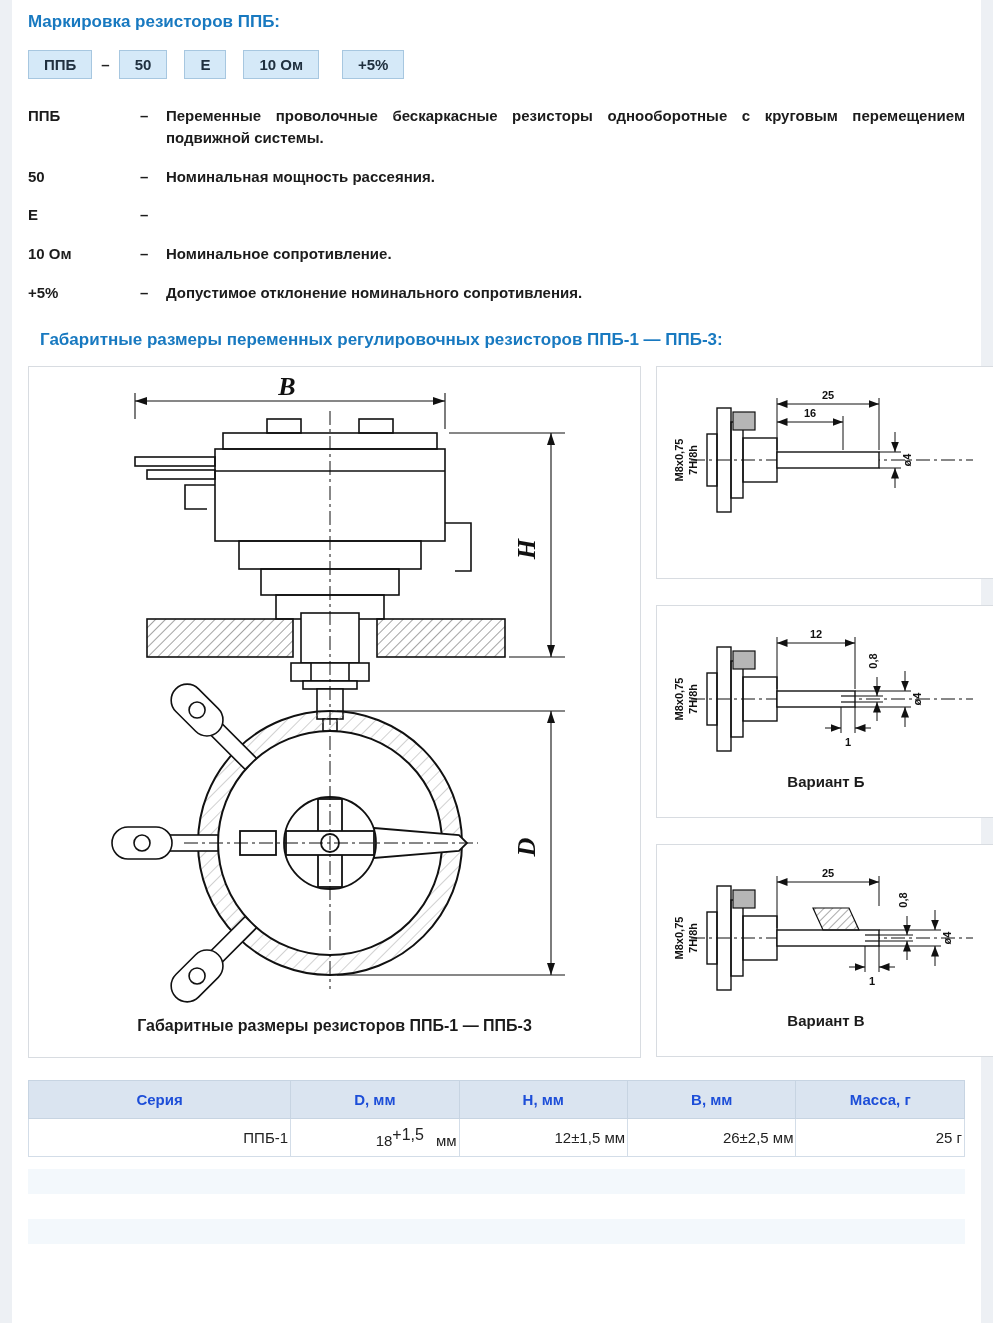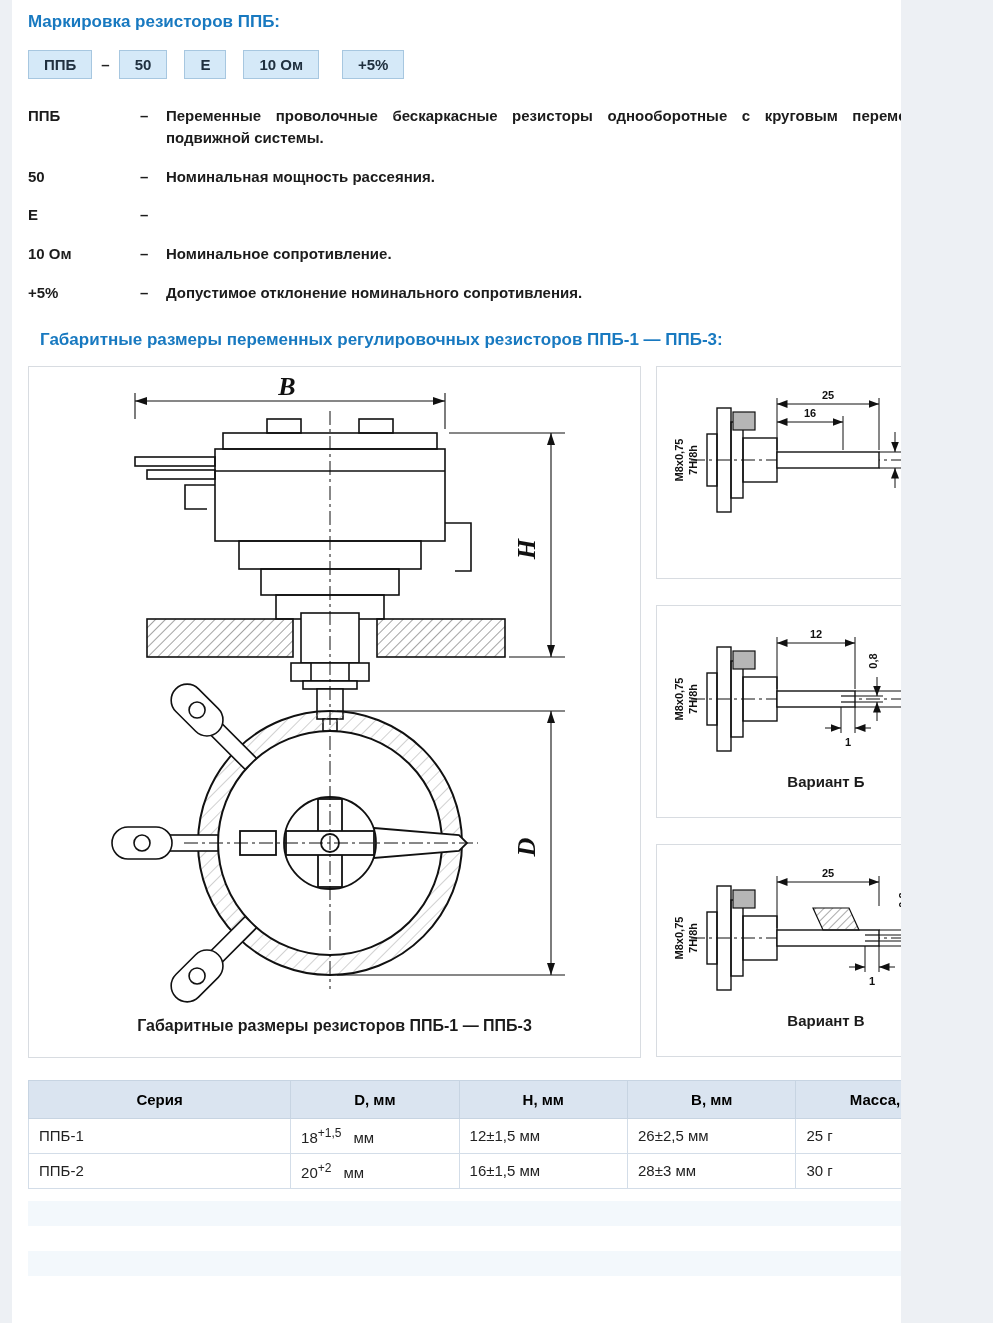--- a/index.html
+++ b/index.html
@@ -2,21 +2,21 @@
 <html><head>
 <meta charset="utf-8">
 <style>
   * { box-sizing: border-box; }
   html,body { margin:0; padding:0; }
   body {
     font-family: "Liberation Sans", sans-serif;
     background:#edf0f4;
     width:993px;
   }
-  .page { width:901px; height:1323px; background:#edf0f4; position:relative; overflow:hidden; }
+  .page { width:993px; height:1323px; background:#edf0f4; position:relative; overflow:hidden; }
   .content {
     position:absolute; left:12px; top:0; width:969px; height:1323px;
     background:#ffffff; padding:6px 16px 0 16px;
   }
   h1.sec, h2.sec {
     color:#1879c0; font-size:17px; font-weight:bold; margin:0;
   }
   h1.sec { margin:6px 0 18px 0; }
   h2.sec { margin:26px 0 16px 12px; }
 
@@ -52,28 +52,28 @@
   .variant-panel .panel-caption { margin-top:6px; font-size:15px; }
 
   
   .dimL { font-family:"Liberation Serif", serif; font-style:italic; font-weight:bold; font-size:26px; fill:#111; text-anchor:middle; }
   .dimT { font-family:"Liberation Sans", sans-serif; font-weight:bold; font-size:11px; fill:#111; text-anchor:middle; }
   .axis { stroke:#111; stroke-width:1; stroke-dasharray:14 4 3 4; fill:none; }
 
   
   table.dims { width:100%; border-collapse:collapse; margin-top:22px; }
   table.dims th {
-    background:#dae4f0; border:1px solid #c7d4e2; color:#000000;
+    background:#dae4f0; border:1px solid #c7d4e2; color:#1d4ed8;
     font-size:15px; font-weight:bold; padding:10px 6px; text-align:center;
   }
   table.dims td {
     border:1px solid #d3dde8; color:#222; font-size:15px; font-weight:normal;
-    padding:7px 10px; text-align:left; background:#fff;
-  }
-  table.dims sup { font-size:12px; }
+    padding:7px 2px; text-align:right; background:#fff;
+  }
+  table.dims sup { font-size:16px; }
   .unit-sp { margin-left:12px; }
 
   
   .stripes { margin-top:12px; }
   .stripe { height:25px; }
   .stripe.alt { background:#f3f8fc; }
 </style>
 </head>
 <body>
 
@@ -397,27 +397,20 @@
       </tr>
     </thead>
     <tbody>
       <tr>
         <td>ППБ-1</td>
         <td><span>18</span><sup>+1,5</sup><span class="unit-sp">мм</span></td>
         <td>12±1,5 мм</td>
         <td>26±2,5 мм</td>
         <td>25 г</td>
       </tr>
-      <tr>
-        <td>ППБ-2</td>
-        <td><span>20</span><sup>+2</sup><span class="unit-sp">мм</span></td>
-        <td>16±1,5 мм</td>
-        <td>28±3 мм</td>
-        <td>30 г</td>
-      </tr>
     </tbody>
   </table>
 
   <div class="stripes">
     <div class="stripe alt"></div>
     <div class="stripe"></div>
     <div class="stripe alt"></div>
     <div class="stripe"></div>
   </div>
 

